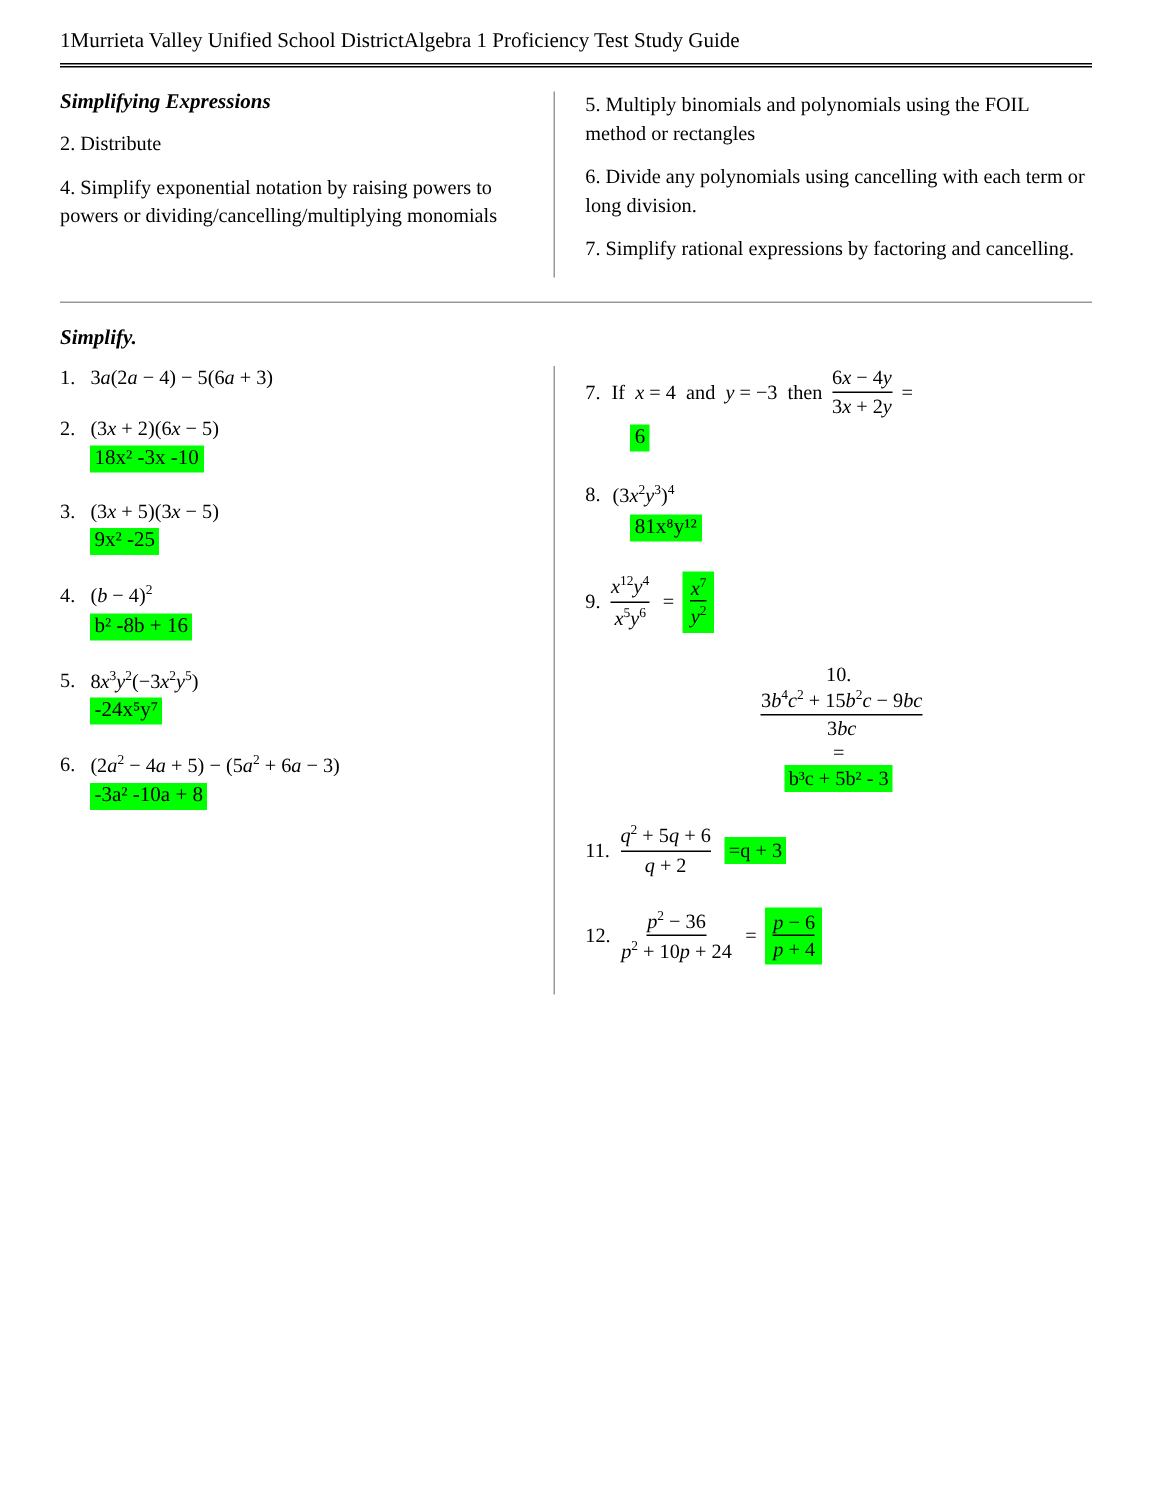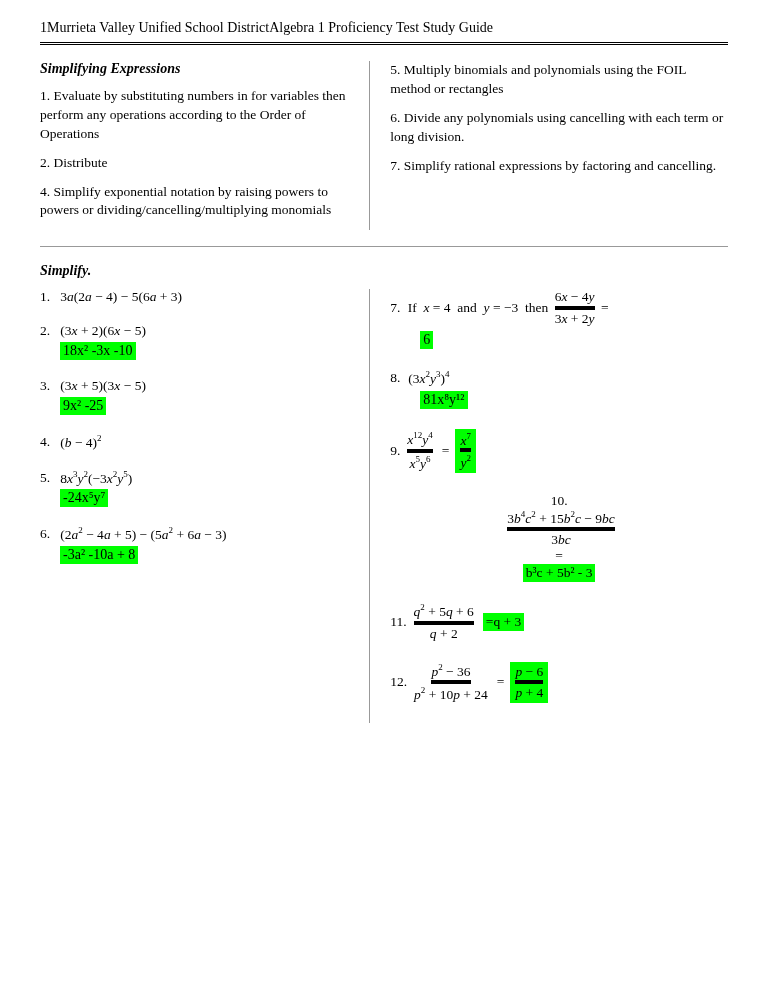--- a/index.html
+++ b/index.html
@@ -75,21 +75,21 @@
       display: inline-block;
     }
     .fraction {
       display: inline-flex;
       flex-direction: column;
       align-items: center;
       vertical-align: middle;
       margin: 0 3px;
     }
     .fraction .num {
-      border-bottom: 4px solid #000000;
+      border-bottom: 1px solid #000000;
       padding-bottom: 1px;
       text-align: left;
     }
     .fraction .den {
       padding-top: 1px;
       text-align: center;
     }
     .problem-line {
       display: flex;
       align-items: center;
@@ -105,21 +105,21 @@
     }
     .fraction-highlight {
       display: inline-flex;
       flex-direction: column;
       align-items: center;
       vertical-align: middle;
       background: #00ff00;
       padding: 2px 5px;
     }
     .fraction-highlight .num {
-      border-bottom: 4px solid #000000;
+      border-bottom: 1px solid #000000;
       padding-bottom: 0;
       text-align: center;
     }
     .fraction-highlight .den {
       padding-top: 1px;
       text-align: center;
     }
   </style>
 </head>
 <body>
@@ -128,23 +128,20 @@
 
   <div class="header">
     <span>1Murrieta Valley Unified School District</span>
     <span>Algebra 1 Proficiency Test Study Guide</span>
   </div>
 
   <div class="two-col">
     <div class="col-left">
       <div class="section-title">Simplifying Expressions</div>
       <div class="item">
-        <span>1.  Evaluate by substituting numbers in for variables then perform any operations according to the Order of Operations</span>
-      </div>
-      <div class="item">
         <span>2.  Distribute</span>
       </div>
       <div class="item">
         <span>4.  Simplify exponential notation by raising powers to powers or dividing/cancelling/multiplying monomials</span>
       </div>
     </div>
     <div class="col-right">
       <div class="item">
         <span>5.  Multiply binomials and polynomials using the FOIL method or rectangles</span>
       </div>
@@ -187,20 +184,23 @@
           </div>
           <div class="answer-block">
             <span class="highlight">9x² -25</span>
           </div>
         </div>
 
         <div class="problem">
           <div class="problem-line">
             <span>4.&nbsp;&nbsp;&nbsp;</span>
             <span>(<i>b</i> − 4)<sup>2</sup></span>
+          </div>
+          <div class="answer-block">
+            <span class="highlight">b² -8b + 16</span>
           </div>
         </div>
 
         <div class="problem">
           <div class="problem-line">
             <span>5.&nbsp;&nbsp;&nbsp;</span>
             <span>8<i>x</i><sup>3</sup><i>y</i><sup>2</sup>(−3<i>x</i><sup>2</sup><i>y</i><sup>5</sup>)</span>
           </div>
           <div class="answer-block">
             <span class="highlight">-24x⁵y⁷</span>

